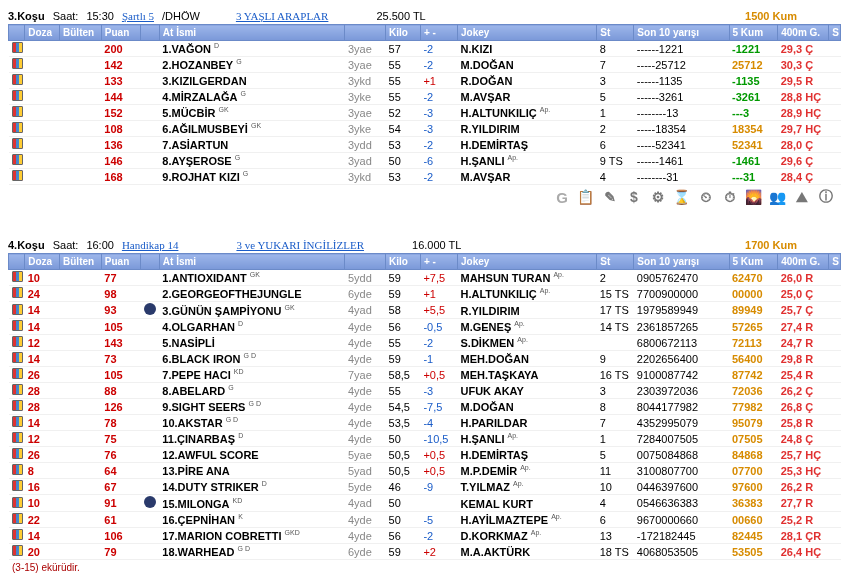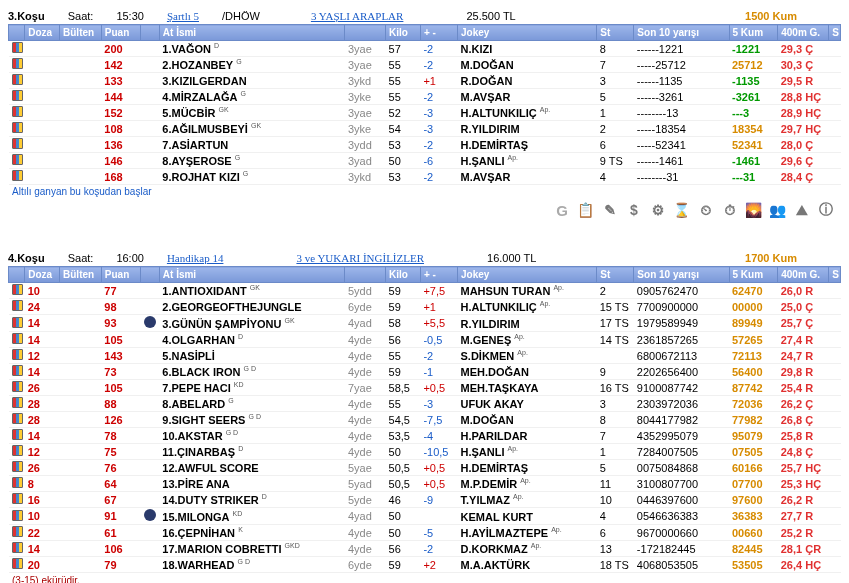--- a/index.html
+++ b/index.html
@@ -8,21 +8,21 @@
     background: #fff;
     margin: 0;
     padding: 8px;
     width: 849px;
     box-sizing: border-box;
   }
   .race-block { margin-bottom: 28px; }
   .race-header {
     display: flex;
     align-items: center;
-    gap: 23px;
+    gap: 8px;
     padding: 2px 0;
     font-size: 11px;
   }
   .race-header .bold { font-weight: bold; }
   .race-header a { color: #1a5cc8; text-decoration: underline; font-family: Liberation Serif, serif; }
   .prize { margin-left: 40px; }
   .dist { margin-left: auto; margin-right: 44px; color: #d78b00; font-weight: bold; }
   table {
     border-collapse: collapse;
     width: 100%;
@@ -295,21 +295,20 @@
           <td class="neg">-2</td>
           <td><b>M.AVŞAR</b> <span class="sup"></span></td>
           <td>4</td>
           <td>--------31</td>
           <td class="green">---31</td>
           <td class="red2"><b>28,4 Ç</b></td>
           <td></td>
         </tr>
       </tbody>
   </table>
-  <div class="note2">Altılı ganyan bu koşudan başlar</div>
   <div class="toolbar">
     <span class="big" style="color:#aaa;font-weight:900">G</span>
     <span>📋</span>
     <span>✎</span>
     <span>$</span>
     <span>⚙</span>
     <span>⌛</span>
     <span>⏲</span>
     <span>⏱</span>
     <span>🌄</span>
@@ -560,21 +559,21 @@
           <td></td>
           <td class="red">76</td>
           <td></td>
           <td><span class="horse-name">12.AWFUL SCORE</span> <span class="sup"></span></td>
           <td class="gray">5yae</td>
           <td>50,5</td>
           <td class="pos">+0,5</td>
           <td><b>H.DEMİRTAŞ</b> <span class="sup"></span></td>
           <td>5</td>
           <td>0075084868</td>
-          <td class="orange">60166</td>
+          <td class="orange">84868</td>
           <td class="red2"><b>25,7 HÇ</b></td>
           <td></td>
         </tr>
         <tr>
           <td><span class="book-ico"></span></td>
           <td class="red">8</td>
           <td></td>
           <td class="red">64</td>
           <td></td>
           <td><span class="horse-name">13.PİRE ANA</span> <span class="sup"></span></td>

